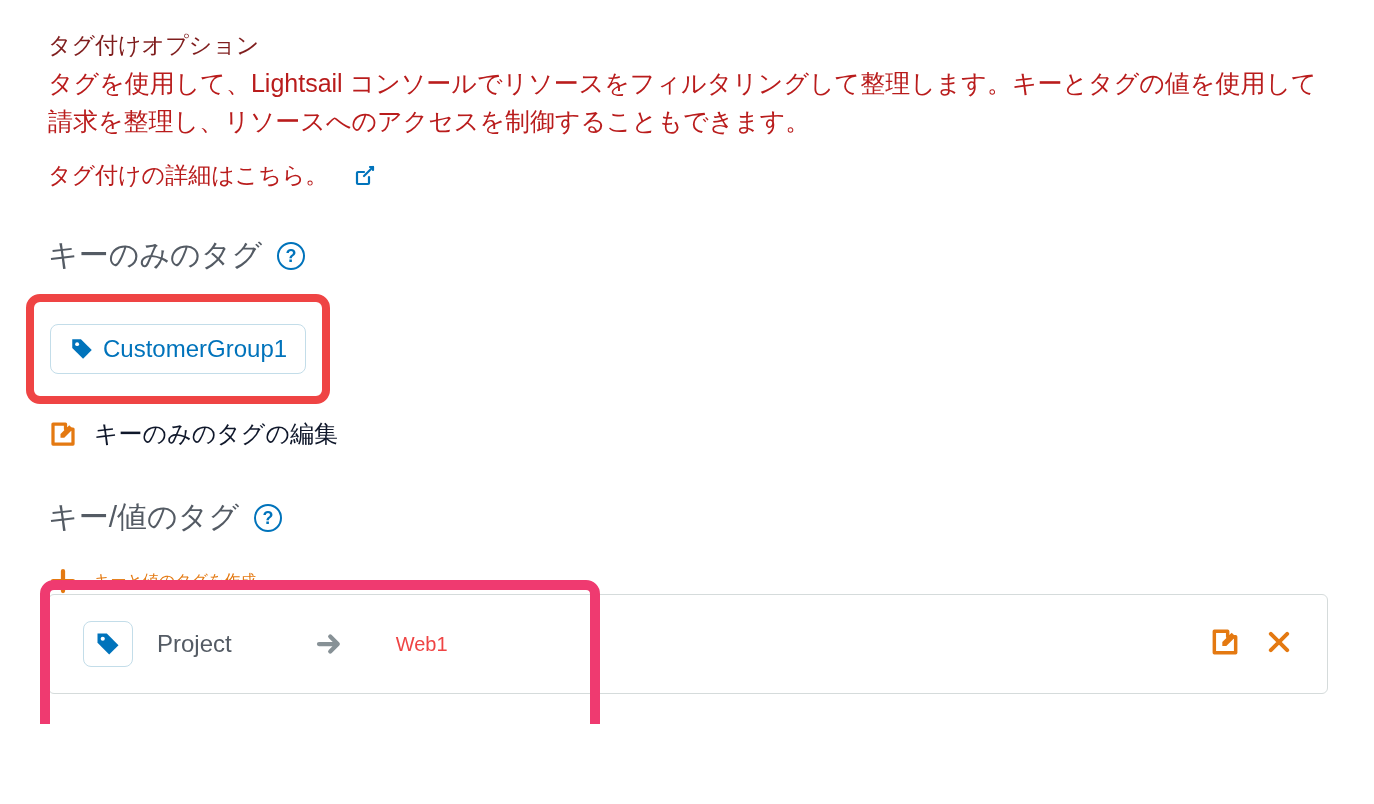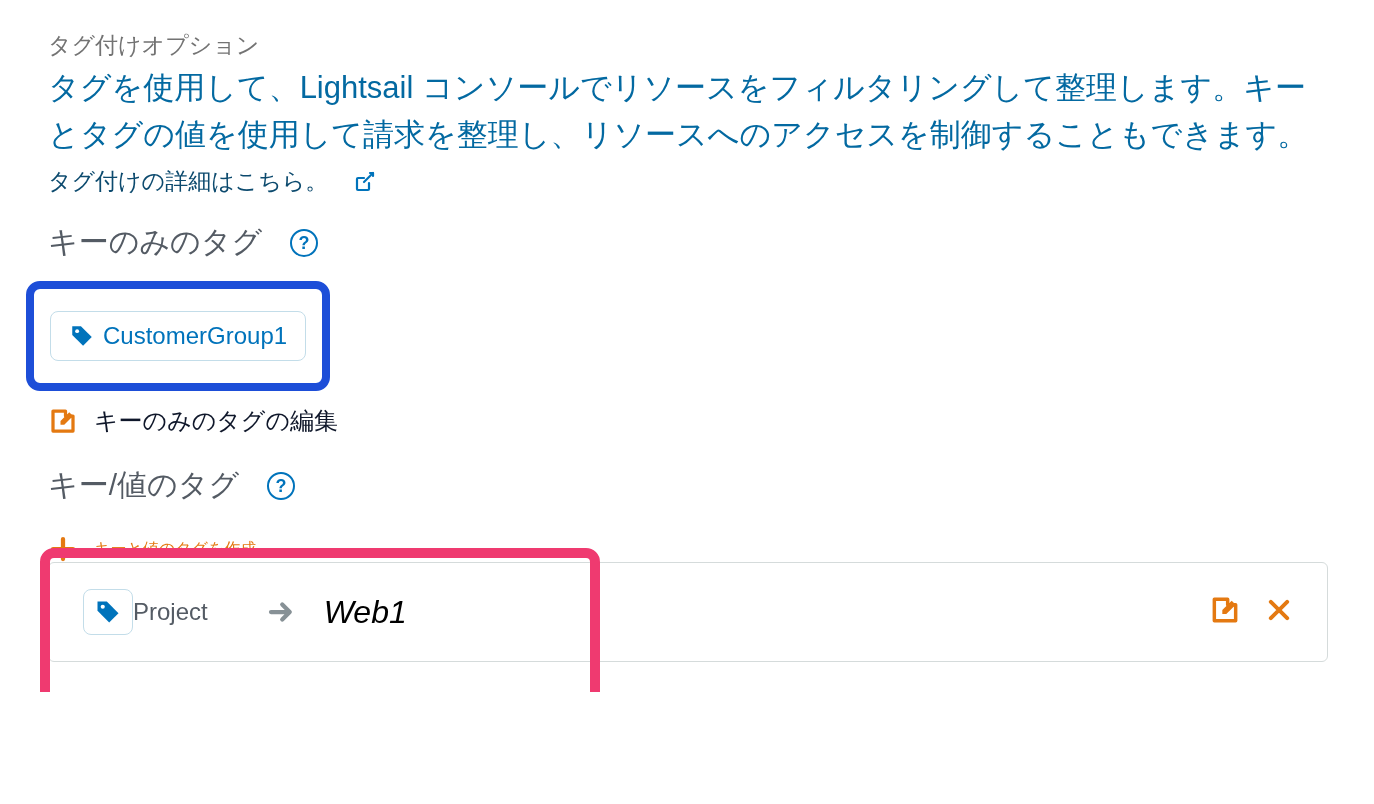--- a/index.html
+++ b/index.html
@@ -7,60 +7,60 @@
       padding: 0;
       box-sizing: border-box;
     }
     body {
       font-family: -apple-system, BlinkMacSystemFont, "Segoe UI", "Hiragino Sans", "Hiragino Kaku Gothic ProN", Meiryo, sans-serif;
       background: #ffffff;
       padding: 30px 48px;
       color: #16191f;
     }
     .options-label {
-      color: #737373;
+      color: #7f1d1d;
       font-size: 23px;
       font-weight: 400;
       margin-bottom: 4px;
     }
     .description {
-      color: #0369a1;
-      font-size: 31px;
+      color: #b91c1c;
+      font-size: 25px;
       line-height: 1.5;
-      margin-bottom: 8px;
+      margin-bottom: 20px;
     }
     .learn-more-link {
-      color: #0c4a6e;
+      color: #b91c1c;
       font-size: 23px;
       text-decoration: none;
       display: inline-flex;
       align-items: center;
       gap: 24px;
     }
     .external-icon {
       display: inline-flex;
       align-items: center;
     }
     .section-heading {
       color: #545b64;
       font-size: 30px;
       font-weight: 400;
-      margin-top: 25px;
+      margin-top: 44px;
       margin-bottom: 18px;
       display: flex;
       align-items: center;
-      gap: 27px;
+      gap: 14px;
     }
     .help-icon {
       display: inline-flex;
       align-items: center;
       justify-content: center;
     }
     .highlight-box-1 {
-      border: 8px solid #1d4ed8;
+      border: 8px solid #ef4444;
       border-radius: 14px;
       padding: 22px 16px;
       display: inline-block;
       margin-left: -22px;
     }
     .tag-chip {
       display: inline-flex;
       align-items: center;
       gap: 8px;
       border: 1.5px solid #c3dde9;
@@ -108,44 +108,44 @@
       border-radius: 6px;
       padding: 26px 34px;
       display: flex;
       align-items: center;
       width: 1280px;
       position: relative;
     }
     .kv-left {
       display: flex;
       align-items: center;
+      gap: 24px;
     }
     .kv-tag-box {
       border: 1.5px solid #c3dde9;
       border-radius: 8px;
       padding: 8px 10px;
       display: inline-flex;
       align-items: center;
       justify-content: center;
       background: #ffffff;
     }
     .kv-key {
       color: #545b64;
       font-size: 24px;
     }
     .kv-arrow {
       margin-left: 58px;
       display: inline-flex;
       align-items: center;
     }
     .kv-value {
-      color: #000000;
-      font-size: 32px;
+      color: #ef4444;
+      font-size: 20px;
       margin-left: 28px;
-      font-style: italic;
     }
     .kv-actions {
       margin-left: auto;
       display: flex;
       align-items: center;
       gap: 24px;
     }
     .highlight-overlay {
       position: absolute;
       top: -14px;

